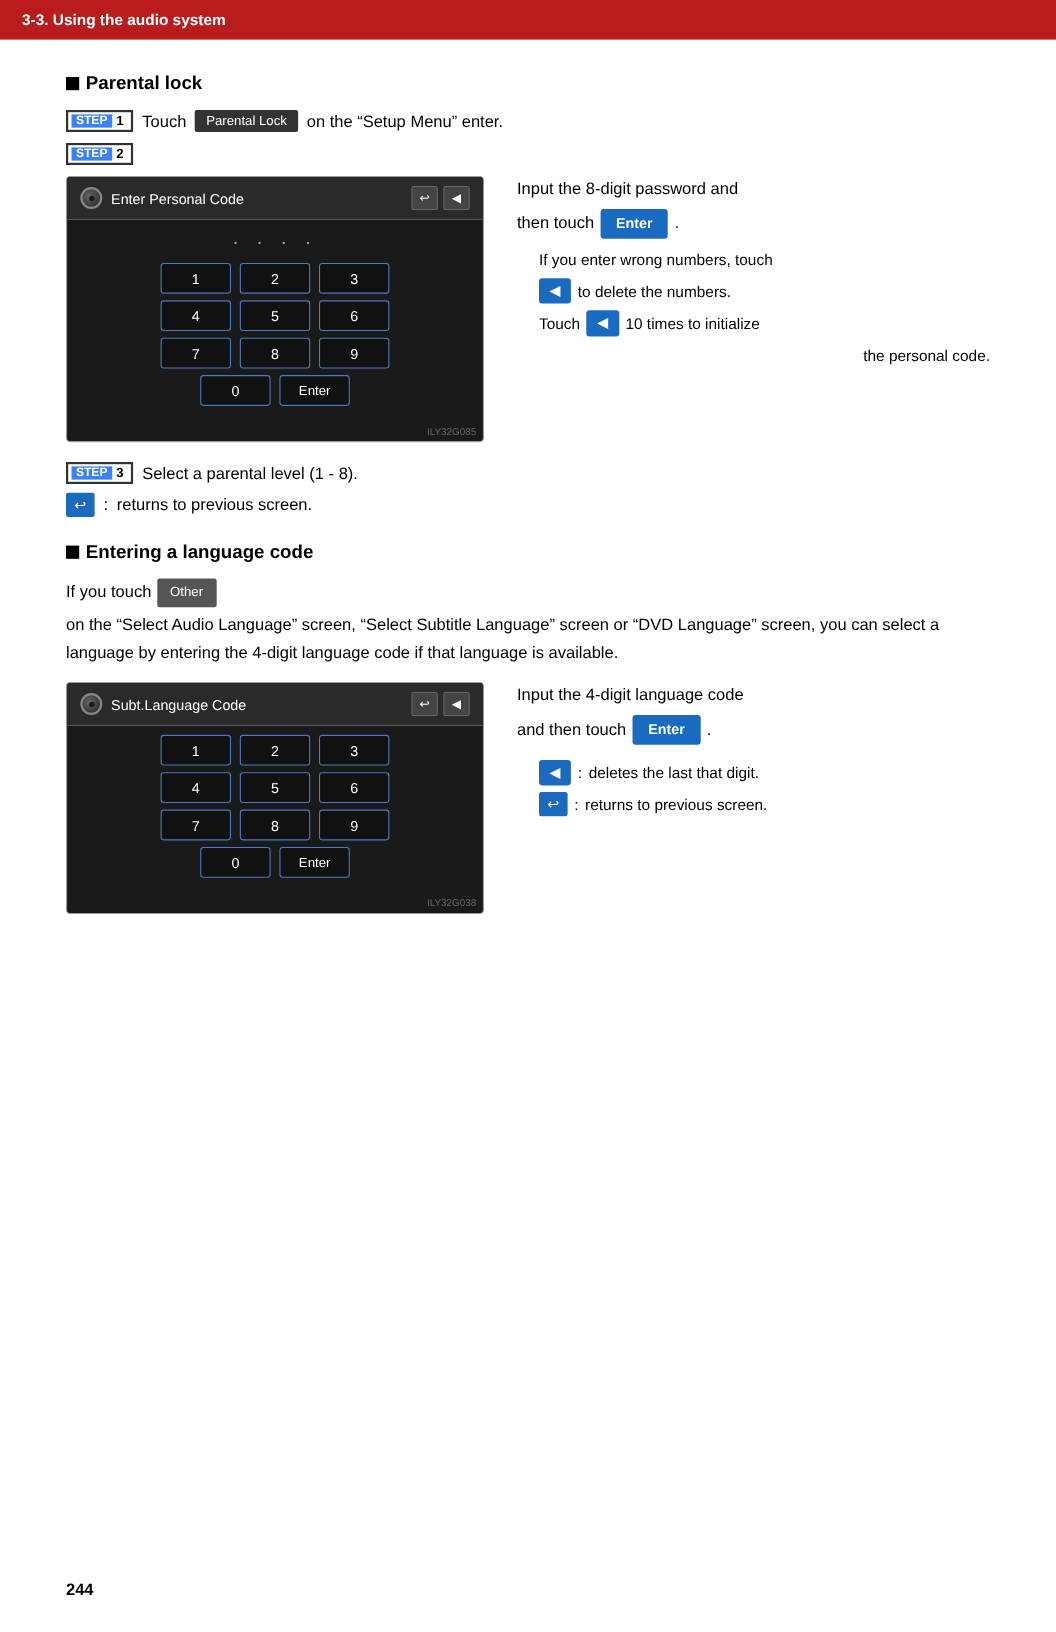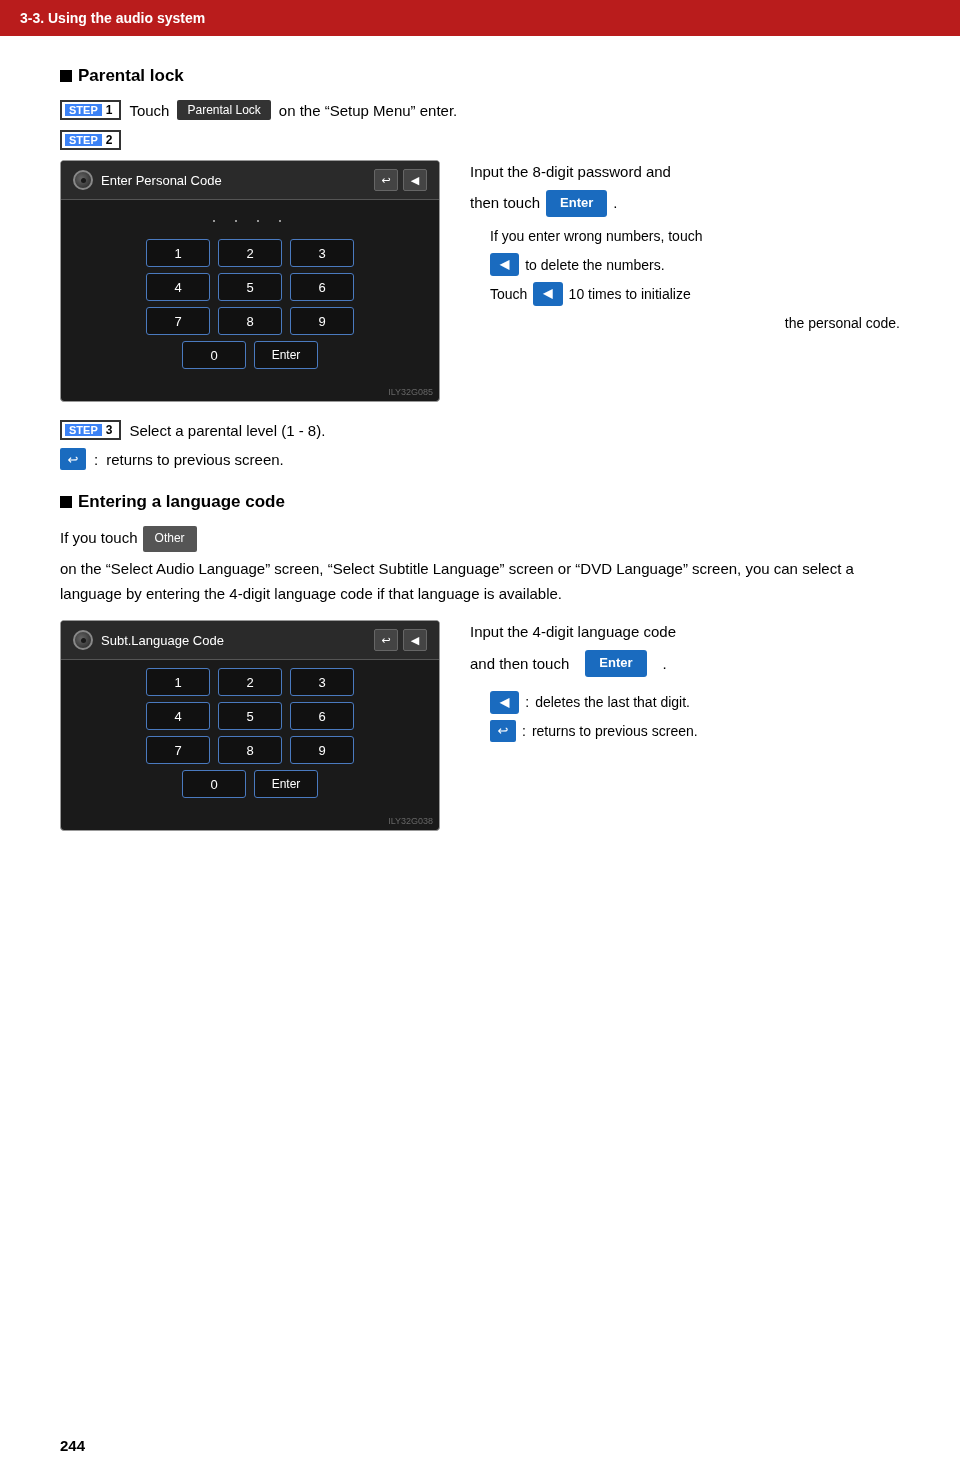--- a/index.html
+++ b/index.html
@@ -380,21 +380,21 @@
     <span class="back-btn">↩</span>
     <span>:</span>
     <span>  returns to previous screen.</span>
   </div>
 
   <div class="section-title">
     <span class="black-square"></span>
     <span>Entering a language code</span>
   </div>
 
-  <p class="body-text" style="display:flex;gap:5px;flex-wrap:wrap;">
+  <p class="body-text" style="display:flex;align-items:center;gap:5px;flex-wrap:wrap;">
     <span>If you touch</span>
     <span class="btn-other">Other</span>
     <span> on the “Select Audio Language” screen, “Select Subtitle Language” screen or “DVD Language” screen, you can select a language by entering the 4-digit language code if that language is available.</span>
   </p>
 
   <div class="two-col">
 
     <div class="screen-img">
       <div class="screen-header">
         <div class="screen-header-left">
@@ -429,21 +429,21 @@
           <div class="enter-btn">Enter</div>
         </div>
       </div>
       <div class="screen-watermark">ILY32G038</div>
     </div>
 
     <div class="desc-col">
       <p>
         <span>Input  the  4-digit  language  code</span>
       </p>
-      <p style="display:flex;align-items:center;gap:16px;flex-wrap:wrap;margin-bottom:14px;">
+      <p style="display:flex;align-items:center;gap:6px;flex-wrap:wrap;margin-bottom:14px;">
         <span>and then touch</span>
         <span class="btn-blue">Enter</span>
         <span>.</span>
       </p>
 
       <div class="note-block">
         <div class="note-row" style="align-items:center;gap:6px;">
           <span class="btn-blue-small">◀</span>
           <span>:</span>
           <span>  deletes the last that digit.</span>

